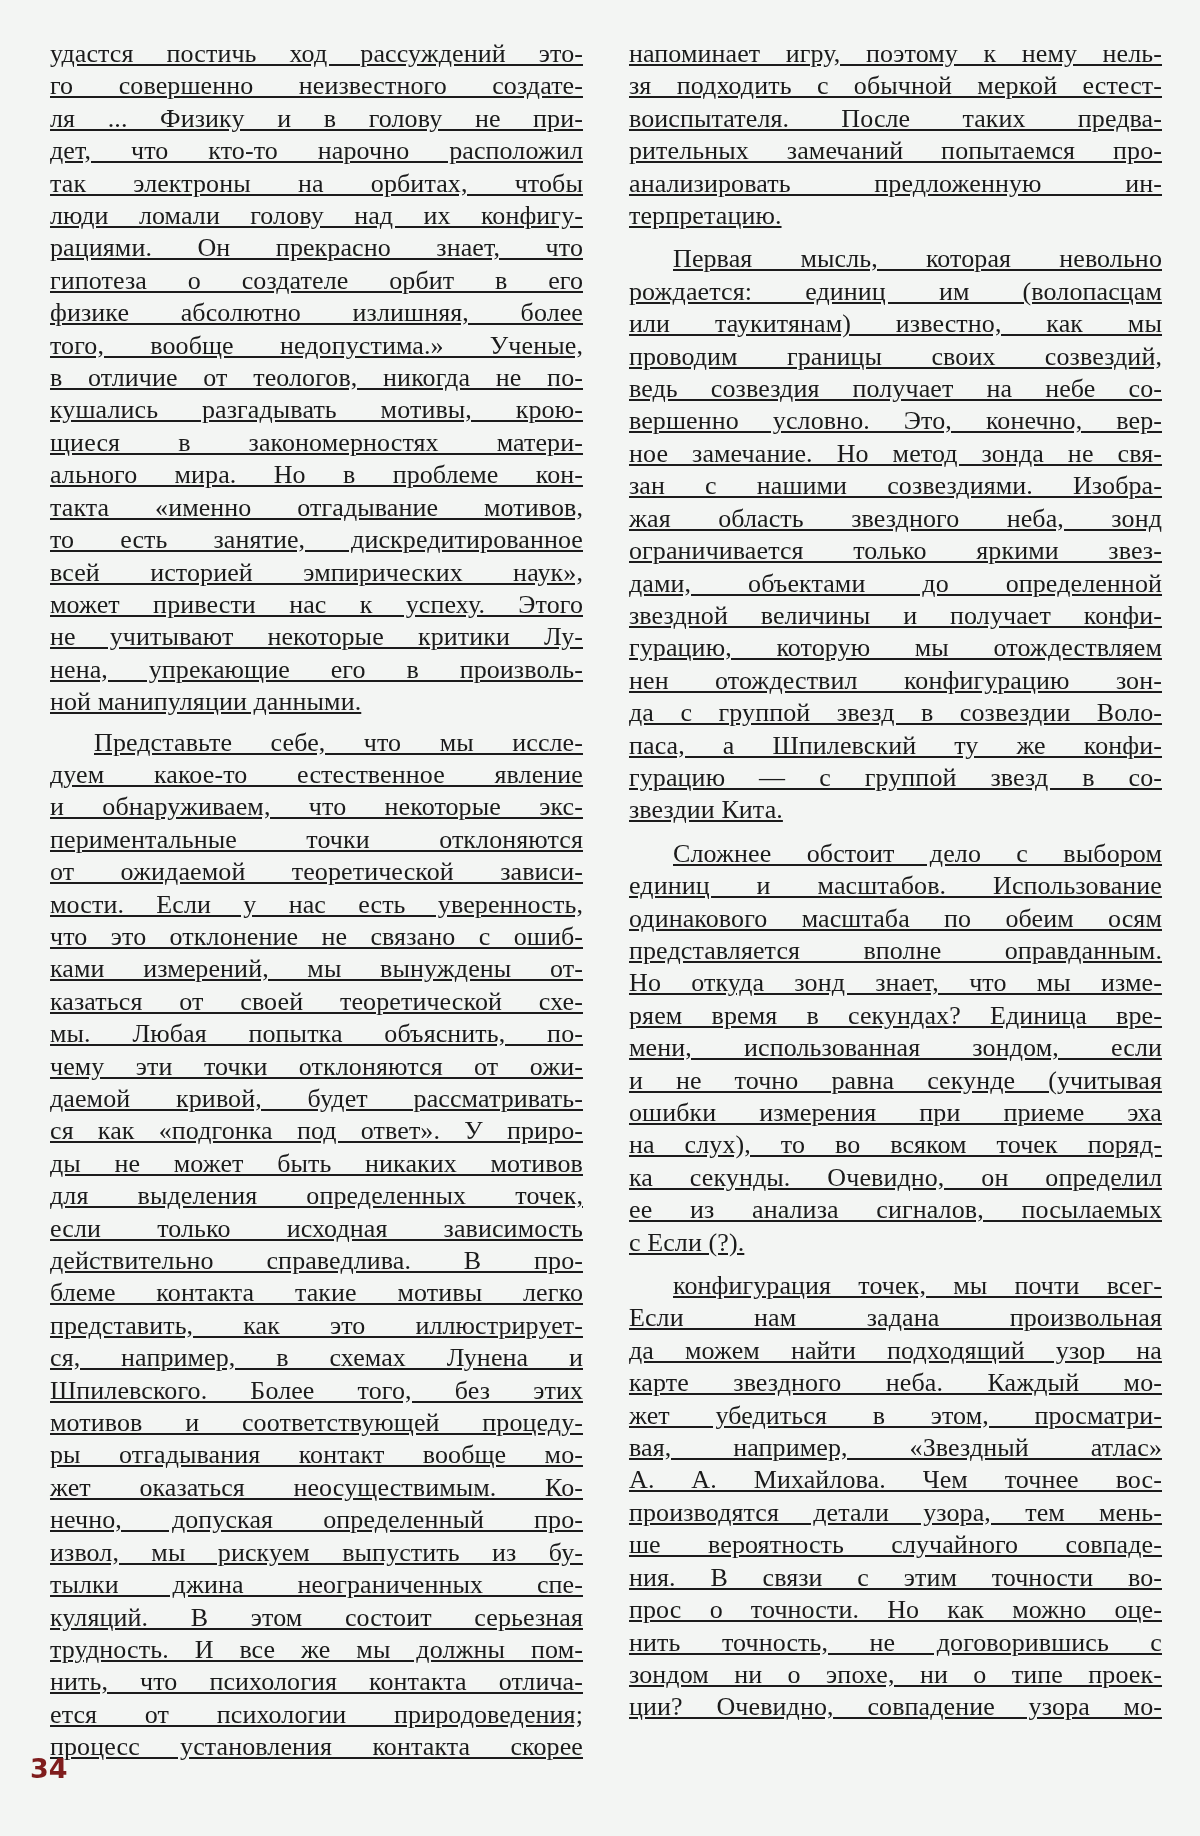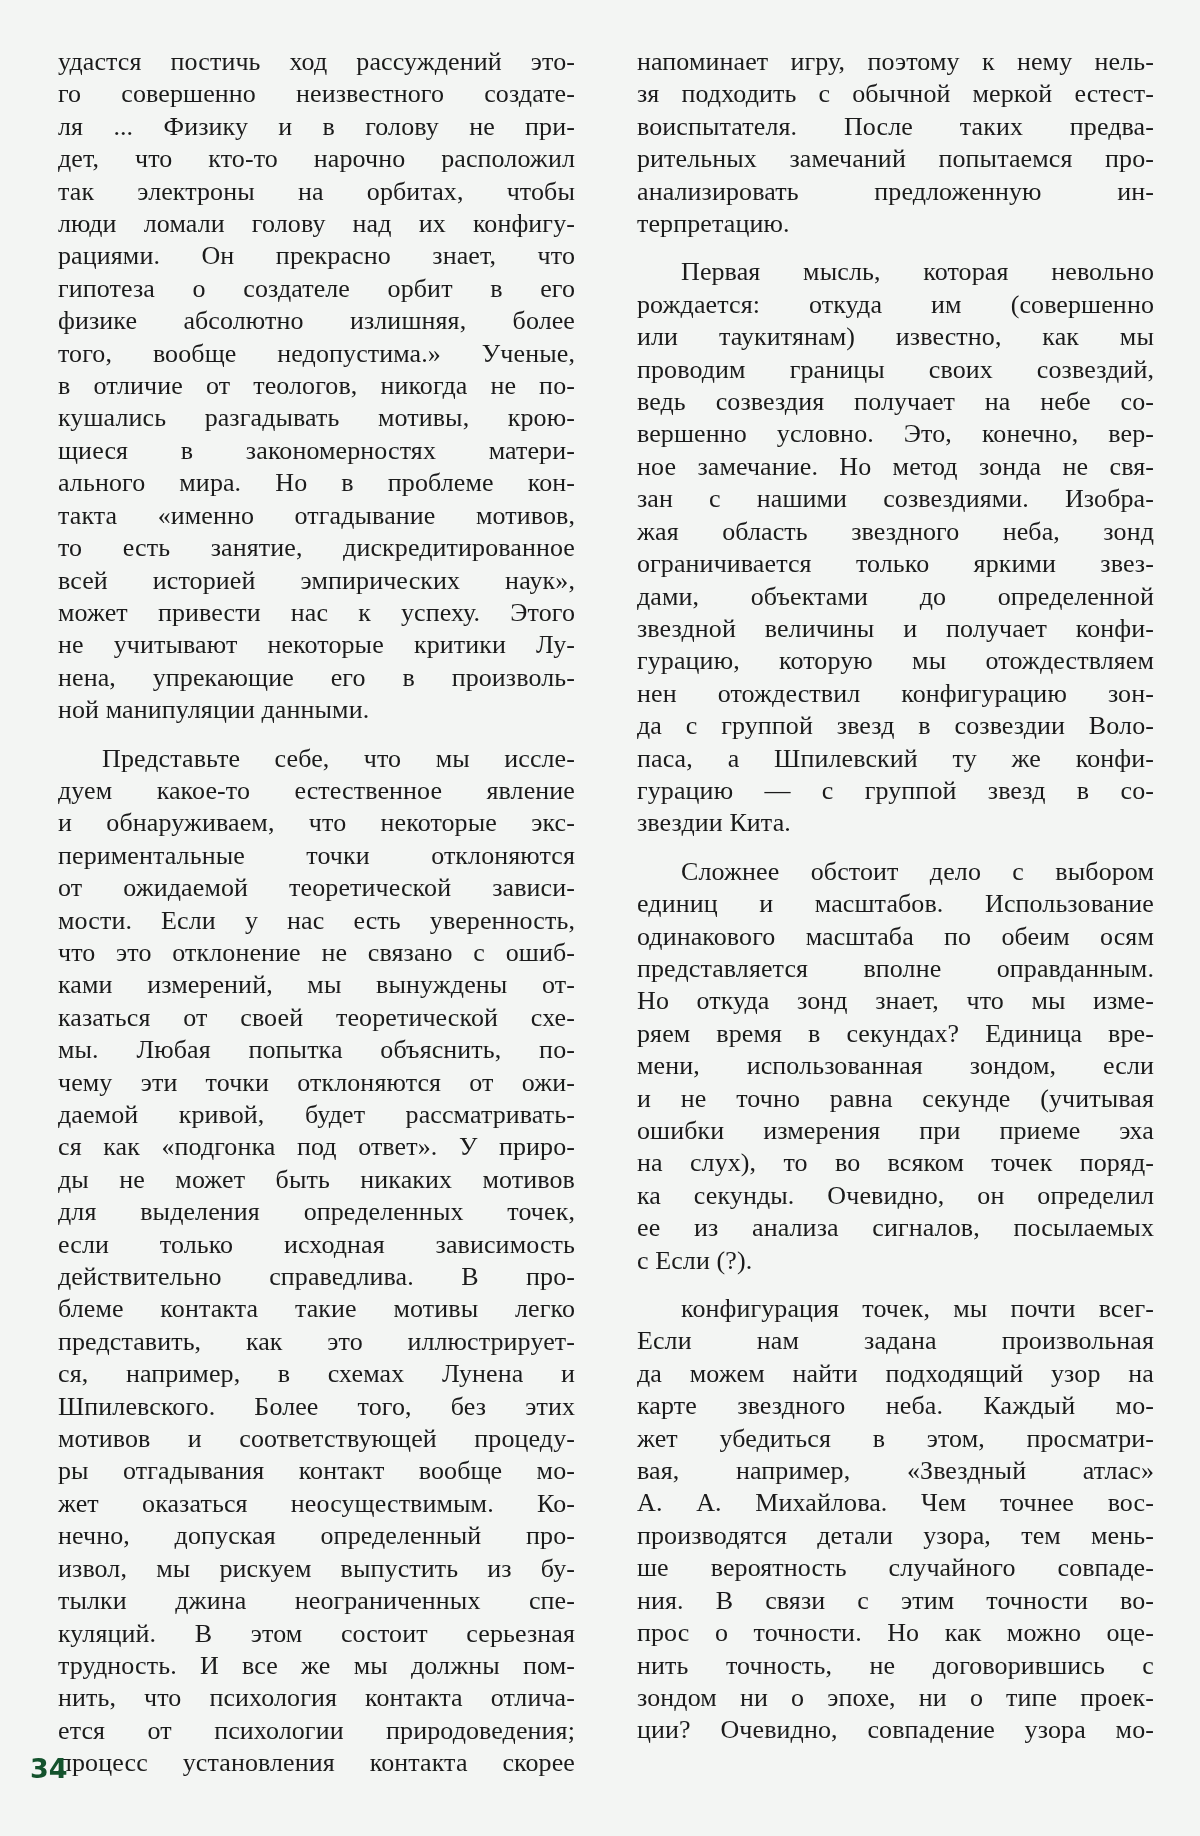--- a/index.html
+++ b/index.html
@@ -20,22 +20,23 @@
   .columns {
     display: flex;
     padding: 30px 30px 0 42px;
     gap: 30px;
   }
   .column {
     width: 549px;
     flex: 0 0 549px;
   }
   .para {
-    margin: 16px;
+    margin: 8px;
     padding: 0;
+    text-decoration: underline;
   }
   .para.gap {
     margin-top: 11px;
   }
   .para.indent .line:first-child {
     padding-left: 44px;
   }
   .line {
     font-size: 26px;
     line-height: 32.4px;
@@ -46,21 +47,21 @@
   .line.end {
     text-align-last: left;
   }
   .page-number {
     position: absolute;
     left: 30px;
     top: 1753px;
     font-family: "DejaVu Sans", "Liberation Sans", sans-serif;
     font-weight: bold;
     font-size: 27px;
-    color: #14532d;
+    color: #7f1d1d;
   }
 </style>
 </head>
 <body>
 
 <div class="page">
   <div class="columns" id="cols">
       <div class="column">
         <div class="para">
           <div class="line">удастся постичь ход рассуждений это-</div>
@@ -124,21 +125,21 @@
         <div class="para">
           <div class="line">напоминает игру, поэтому к нему нель-</div>
           <div class="line">зя подходить с обычной меркой естест-</div>
           <div class="line">воиспытателя. После таких предва-</div>
           <div class="line">рительных замечаний попытаемся про-</div>
           <div class="line">анализировать предложенную ин-</div>
           <div class="line end">терпретацию.</div>
         </div>
         <div class="para indent gap">
           <div class="line">Первая мысль, которая невольно</div>
-          <div class="line">рождается: откуда им (совершенно</div>
+          <div class="line">рождается: единиц им (волопасцам</div>
           <div class="line">или таукитянам) известно, как мы</div>
           <div class="line">проводим границы своих созвездий,</div>
           <div class="line">ведь созвездия получает на небе со-</div>
           <div class="line">вершенно условно. Это, конечно, вер-</div>
           <div class="line">ное замечание. Но метод зонда не свя-</div>
           <div class="line">зан с нашими созвездиями. Изобра-</div>
           <div class="line">жая область звездного неба, зонд</div>
           <div class="line">ограничивается только яркими звез-</div>
           <div class="line">дами, объектами до определенной</div>
           <div class="line">звездной величины и получает конфи-</div>

